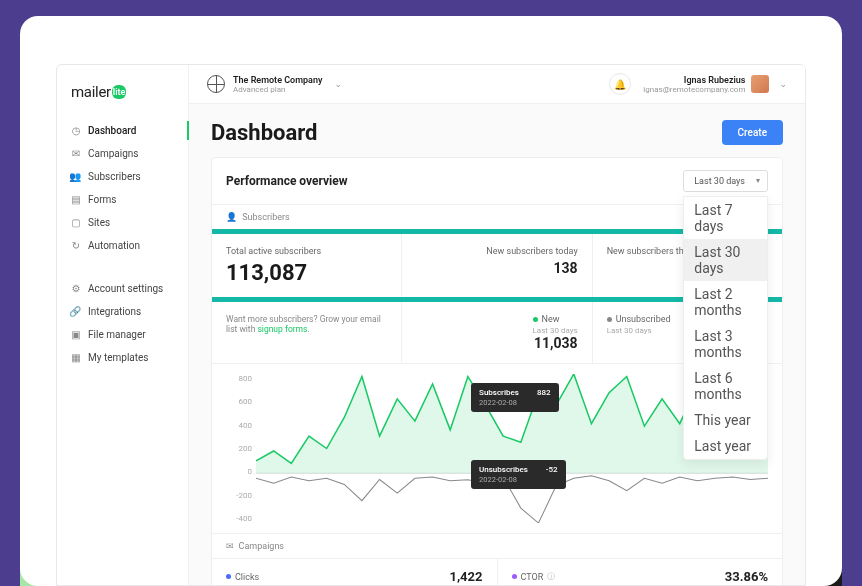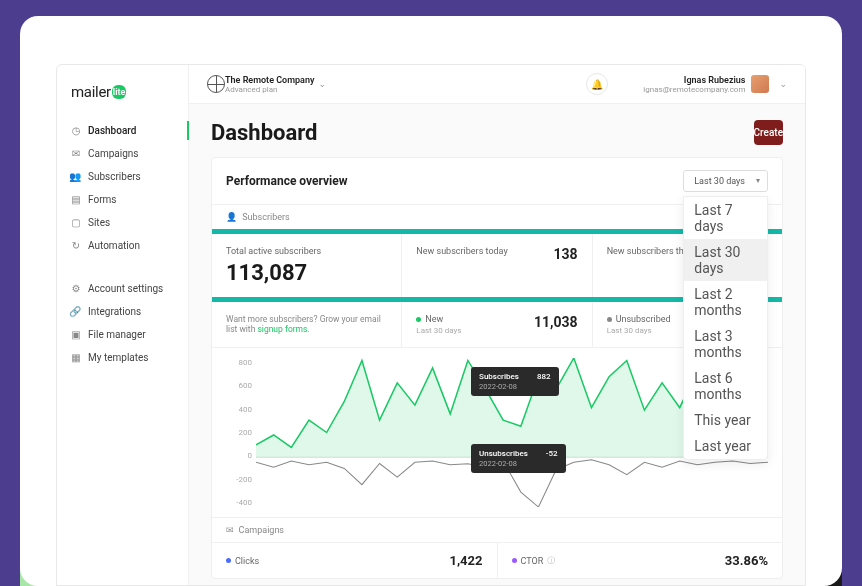--- a/index.html
+++ b/index.html
@@ -12,53 +12,53 @@
 .logo-text { font-size: 15px; font-weight: 400; color: #222; letter-spacing: -0.3px; }
 .logo-badge { background: #18c964; color: #fff; font-size: 9px; font-weight: 600; padding: 2px 1px; border-radius: 6px; margin-left: 1px; }
 .nav { list-style: none; }
 .nav-item { display: flex; align-items: center; padding: 6px 14px; font-size: 10px; color: #444; cursor: pointer; gap: 7px; }
 .nav-item.active { position: relative; color: #222; font-weight: 500; }
 .nav-item.active::before { content: ""; position: absolute; right: -1px; top: 2px; bottom: 2px; width: 2px; background: #18c964; }
 .nav-gap { height: 20px; }
 .nav-icon { width: 10px; height: 10px; flex-shrink: 0; display: inline-flex; align-items: center; justify-content: center; color: #888; }
 .main { flex: 1; background: #fafafb; overflow: hidden; position: relative; }
 .topbar { display: flex; align-items: center; justify-content: space-between; padding: 8px 18px; background: #fff; border-bottom: 1px solid #f0f0f0; }
-.company { display: flex; align-items: center; }
+.company { display: flex; align-items: center; gap: 8px; }
 .globe { width: 18px; height: 18px; border: 1.5px solid #555; border-radius: 50%; position: relative; }
 .globe::before { content: ""; position: absolute; left: 0; right: 0; top: 50%; height: 1px; background: #555; }
 .globe::after { content: ""; position: absolute; top: 0; bottom: 0; left: 50%; width: 1px; background: #555; }
 .company-text .name { font-size: 9px; font-weight: 600; color: #222; }
 .company-text .plan { font-size: 8px; color: #999; }
 .chev { font-size: 9px; color: #999; margin-left: 4px; }
 .topbar-right { display: flex; align-items: center; gap: 12px; }
 .bell { width: 22px; height: 22px; border: 1px solid #e8e8e8; border-radius: 50%; display: flex; align-items: center; justify-content: center; font-size: 10px; color: #666; }
 .user { display: flex; align-items: center; gap: 6px; }
-.user-text { text-align: right; margin-left: 23px; }
+.user-text { text-align: right; }
 .user-text .uname { font-size: 9px; font-weight: 600; color: #222; }
 .user-text .uemail { font-size: 8px; color: #999; }
 .avatar { width: 18px; height: 18px; background: linear-gradient(135deg, #e8a070, #d07850); border-radius: 3px; }
 .page-head { display: flex; align-items: center; justify-content: space-between; padding: 16px 22px 12px 22px; }
 .page-title { font-size: 22px; font-weight: 700; color: #1a1a1a; }
-.create-btn { background: #7f1d1d; color: #fff; border: none; padding: 7px 0; font-size: 10px; font-weight: 500; border-radius: 4px; cursor: pointer; }
+.create-btn { background: #3b82f6; color: #fff; border: none; padding: 7px 16px; font-size: 10px; font-weight: 500; border-radius: 4px; cursor: pointer; }
 .panel { background: #fff; border: 1px solid #eee; border-radius: 4px; margin: 0 22px 12px 22px; }
 .panel-head { display: flex; align-items: center; justify-content: space-between; padding: 12px 14px; }
 .panel-title { font-size: 12px; font-weight: 700; color: #222; }
 .date-sel { position: relative; }
 .date-btn { border: 1px solid #ddd; background: #fff; padding: 5px 22px 5px 10px; font-size: 9px; color: #555; border-radius: 3px; cursor: pointer; position: relative; }
 .date-btn::after { content: "▾"; position: absolute; right: 7px; font-size: 8px; color: #888; }
 .date-menu { position: absolute; right: 0; top: 26px; background: #fff; border: 1px solid #eee; border-radius: 0 0 4px 4px; box-shadow: 0 4px 12px rgba(0,0,0,0.08); min-width: 84px; z-index: 10; }
 .date-opt { padding: 5px 10px; font-size: 14px; color: #555; cursor: pointer; }
 .date-opt.sel { background: #f0f0f0; }
 .section-bar { border-top: 1px solid #f0f0f0; padding: 7px 14px; font-size: 9px; color: #888; display: flex; align-items: center; gap: 5px; }
 .metrics { display: flex; border-top: 5px solid #14b8a6; }
 .metric { flex: 1; padding: 12px 14px; border-right: 1px solid #f0f0f0; }
 .metric:last-child { border-right: none; }
 .metric-label { font-size: 9px; color: #666; margin-bottom: 4px; }
 .metric-big { font-size: 22px; font-weight: 700; color: #1a1a1a; }
-.metric-row { display: flex; align-items: flex-start; justify-content: space-between; }
+.metric-row { display: flex; align-items: flex-end; justify-content: space-between; flex-direction: column; }
 .metric-val { font-size: 14px; font-weight: 700; color: #222; }
 .metric-sub { display: flex; align-items: center; gap: 4px; font-size: 9px; color: #666; }
 .dot { width: 5px; height: 5px; border-radius: 50%; display: inline-block; }
 .dot.green { background: #18c964; }
 .dot.gray { background: #888; }
 .dot.blue { background: #4a6cf7; }
 .dot.purple { background: #9b59ff; }
 .metric-period { font-size: 8px; color: #aaa; margin-top: 2px; }
 .help-text { padding: 10px 14px; font-size: 8.5px; color: #888; border-top: 1px solid #f0f0f0; }
 .help-text a { color: #18c964; text-decoration: none; }

